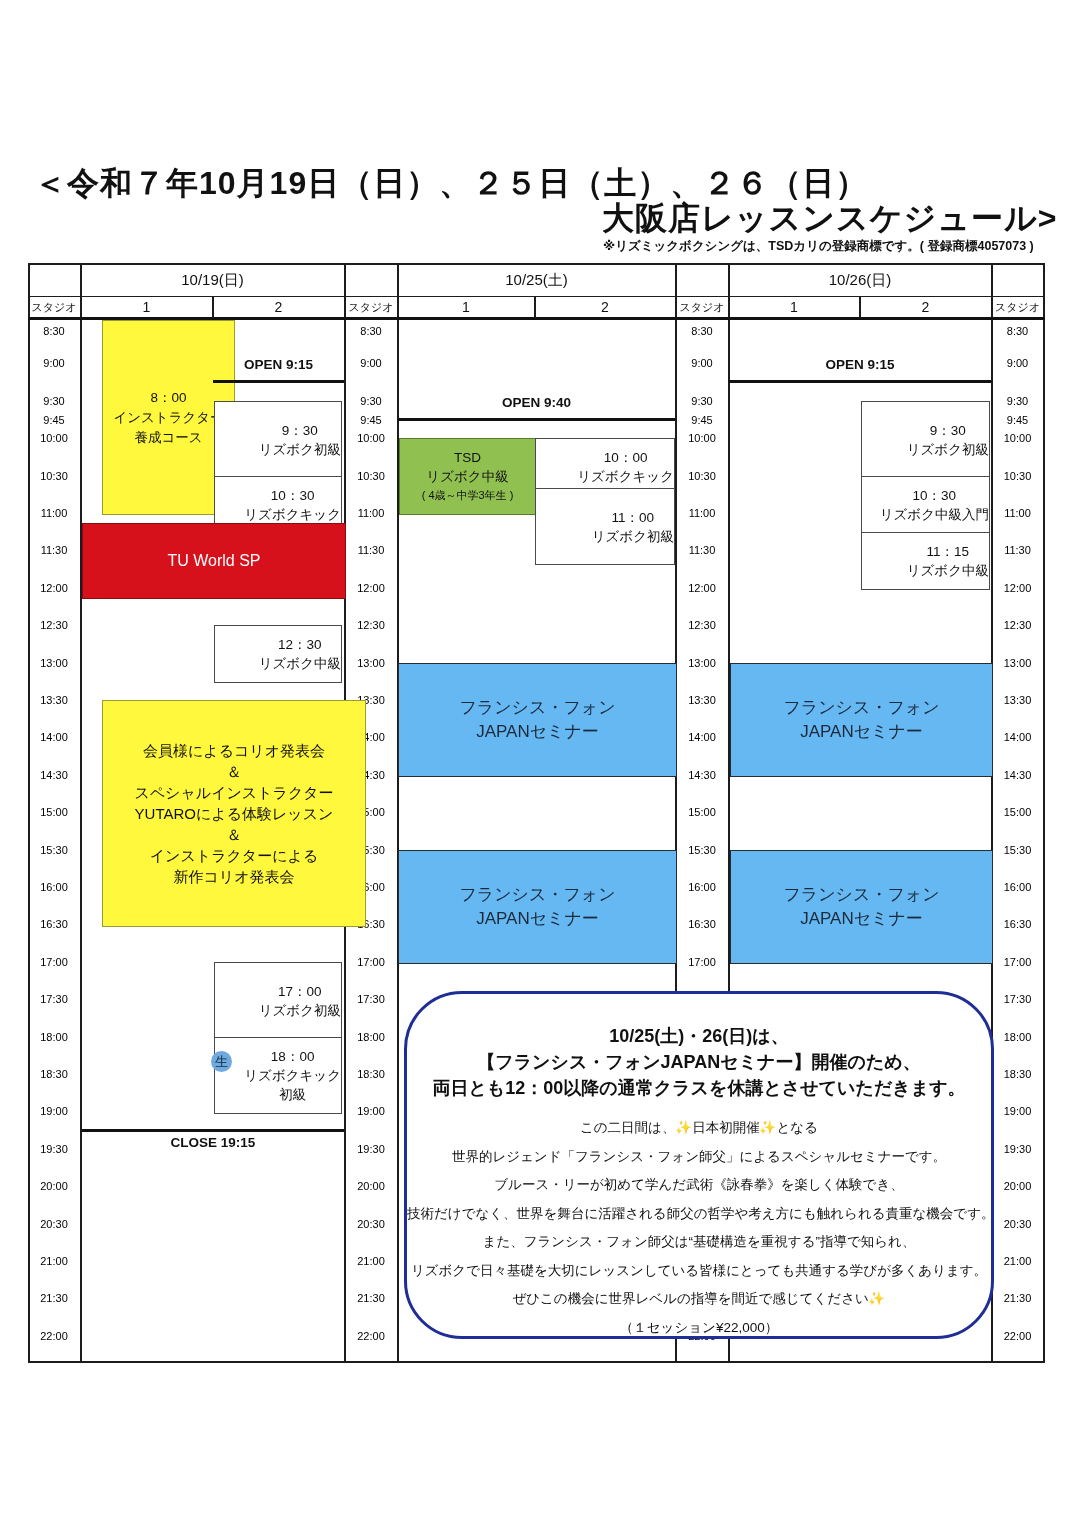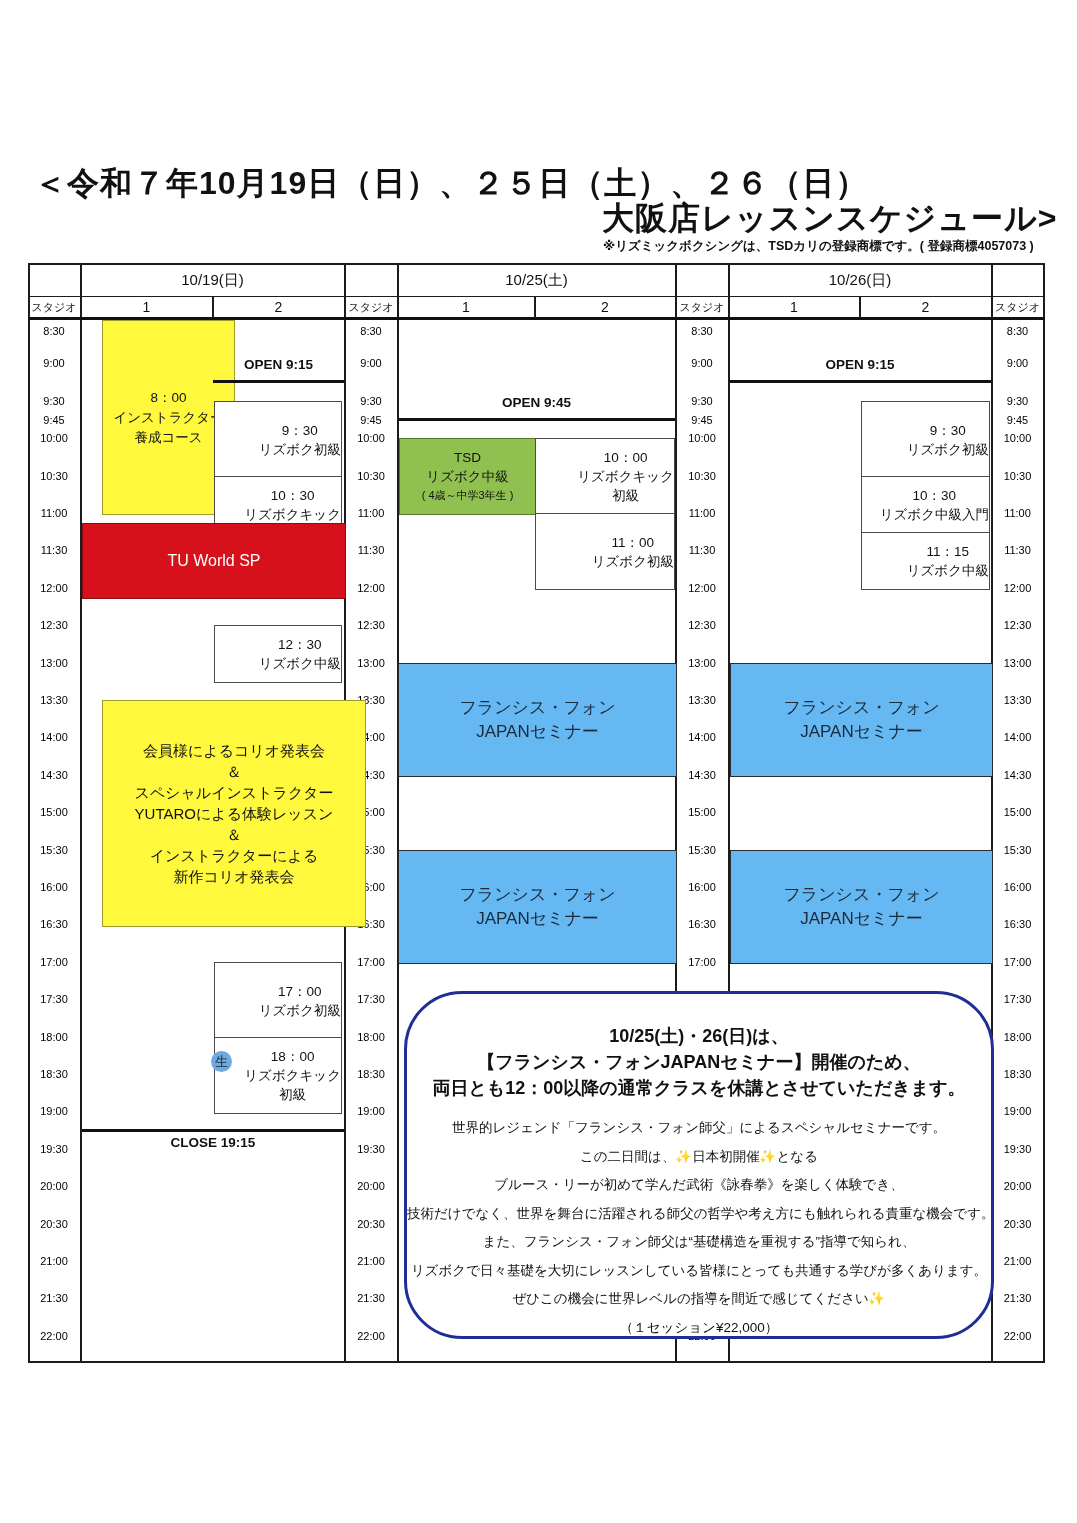--- a/index.html
+++ b/index.html
@@ -232,32 +232,32 @@
       <div>17：00<br>リズボク初級</div>
     </div>
   <div class="evbox" style="left:214px;top:1037px;width:126px;height:75px;">
       <div>18：00<br>リズボクキック<br>初級</div>
     </div>
   <div class="badge" style="left:211px;top:1051px;">生</div>
 
   <div class="thickline" style="left:82px;top:1129px;width:262px;"></div>
   <div class="open-label" style="left:82px;top:1133px;width:262px;">CLOSE 19:15</div>
 
-  <div class="open-label" style="left:398px;top:393px;width:277px;">OPEN 9:45</div>
+  <div class="open-label" style="left:398px;top:393px;width:277px;">OPEN 9:40</div>
   <div class="thickline" style="left:398px;top:418px;width:277px;"></div>
 
   <div class="block block-green" style="left:399px;top:438px;width:135px;height:75px;">
     <div>TSD</div>
     <div>リズボク中級</div>
     <div class="small">( 4歳～中学3年生 )</div>
   </div>
   <div class="evbox" style="left:535px;top:438px;width:138px;height:75px;">
       <div>10：00<br>リズボクキック<br>初級</div>
     </div>
-  <div class="evbox" style="left:535px;top:513px;width:138px;height:75px;">
+  <div class="evbox" style="left:535px;top:488px;width:138px;height:75px;">
       <div>11：00<br>リズボク初級</div>
     </div>
 
   <div class="block block-blue" style="left:398px;top:663px;width:277px;height:112px;">
       <div>フランシス・フォン<br>JAPANセミナー</div>
     </div>
   <div class="block block-blue" style="left:398px;top:850px;width:277px;height:112px;">
       <div>フランシス・フォン<br>JAPANセミナー</div>
     </div>
 
@@ -280,22 +280,22 @@
   <div class="block block-blue" style="left:730px;top:850px;width:261px;height:112px;">
       <div>フランシス・フォン<br>JAPANセミナー</div>
     </div>
 
   <div class="notice">
     <div class="notice-inner">
       <div class="nh">10/25(土)・26(日)は、</div>
       <div class="nh">【フランシス・フォンJAPANセミナー】開催のため、</div>
       <div class="nh">両日とも12：00以降の通常クラスを休講とさせていただきます。</div>
       <div class="nbody">
+        <div class="nb">この二日間は、✨日本初開催✨となる</div>
         <div class="nb">世界的レジェンド「フランシス・フォン師父」によるスペシャルセミナーです。</div>
-        <div class="nb">この二日間は、✨日本初開催✨となる</div>
         <div class="nb">ブルース・リーが初めて学んだ武術《詠春拳》を楽しく体験でき、</div>
         <div class="nb">技術だけでなく、世界を舞台に活躍される師父の哲学や考え方にも触れられる貴重な機会です。</div>
         <div class="nb">また、フランシス・フォン師父は“基礎構造を重視する”指導で知られ、</div>
         <div class="nb">リズボクで日々基礎を大切にレッスンしている皆様にとっても共通する学びが多くあります。</div>
         <div class="nb">ぜひこの機会に世界レベルの指導を間近で感じてください✨</div>
         <div class="nb">（１セッション¥22,000）</div>
       </div>
     </div>
   </div>
 

